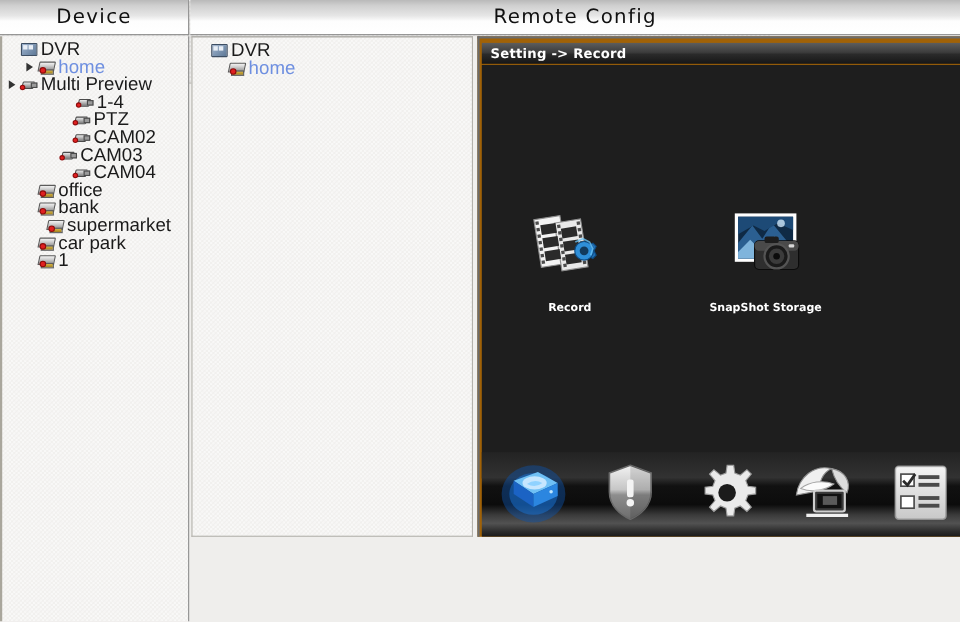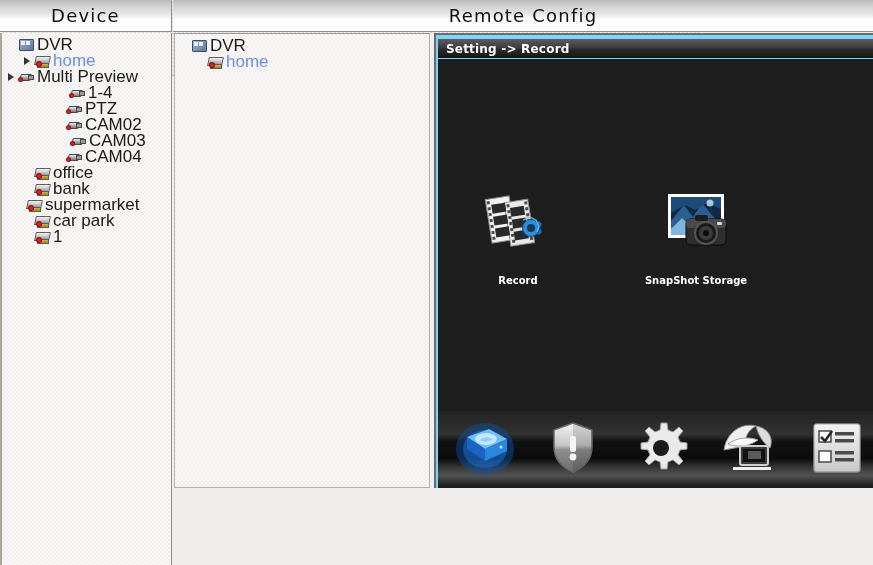--- a/index.html
+++ b/index.html
@@ -125,21 +125,21 @@
     transform:skewX(-14deg);
   }
   .ico-cam::after{
     content:"";position:absolute;left:10px;top:5px;width:4px;height:3px;
     background:#9a9a9a;border:1px solid #4a4a4a;
   }
 
   
   #dark-panel{
     position:absolute;left:434px;top:33px;width:439px;height:455px;
-    background:#7dd3fc;
+    background:#a16207;
     border-left:2px solid #6c6c6c;
     border-top:2px solid #6c6c6c;
     box-sizing:border-box;
     overflow:hidden;
   }
   .dots{
     background-image:radial-gradient(rgba(255,255,255,.045) 1px,transparent 1px);
     background-size:4px 4px;
   }
   .crumbbar{
@@ -230,21 +230,21 @@
           </span>
           <span class="tlabel">PTZ</span>
         </div>
         <div class="trow" style="padding-left: 52px;">
           <span class="twist"></span>
           <span class="ico ico-cam">
             <i class="reddot" style="left:1px;top:8px;width:3px;height:3px;"></i>
           </span>
           <span class="tlabel">CAM02</span>
         </div>
-        <div class="trow" style="padding-left: 56px;">
+        <div class="trow" style="padding-left: 40px;">
           <span class="twist"></span>
           <span class="ico ico-cam">
             <i class="reddot" style="left:1px;top:8px;width:3px;height:3px;"></i>
           </span>
           <span class="tlabel">CAM03</span>
         </div>
         <div class="trow" style="padding-left: 52px;">
           <span class="twist"></span>
           <span class="ico ico-cam">
             <i class="reddot" style="left:1px;top:8px;width:3px;height:3px;"></i>
@@ -258,21 +258,21 @@
           </span>
           <span class="tlabel">office</span>
         </div>
         <div class="trow" style="padding-left: 20px;">
           <span class="twist"></span>
           <span class="ico ico-dvr">
             <i class="reddot"></i>
           </span>
           <span class="tlabel">bank</span>
         </div>
-        <div class="trow" style="padding-left: 12px;">
+        <div class="trow" style="padding-left: 28px;">
           <span class="twist"></span>
           <span class="ico ico-dvr">
             <i class="reddot"></i>
           </span>
           <span class="tlabel">supermarket</span>
         </div>
         <div class="trow" style="padding-left: 20px;">
           <span class="twist"></span>
           <span class="ico ico-dvr">
             <i class="reddot"></i>

